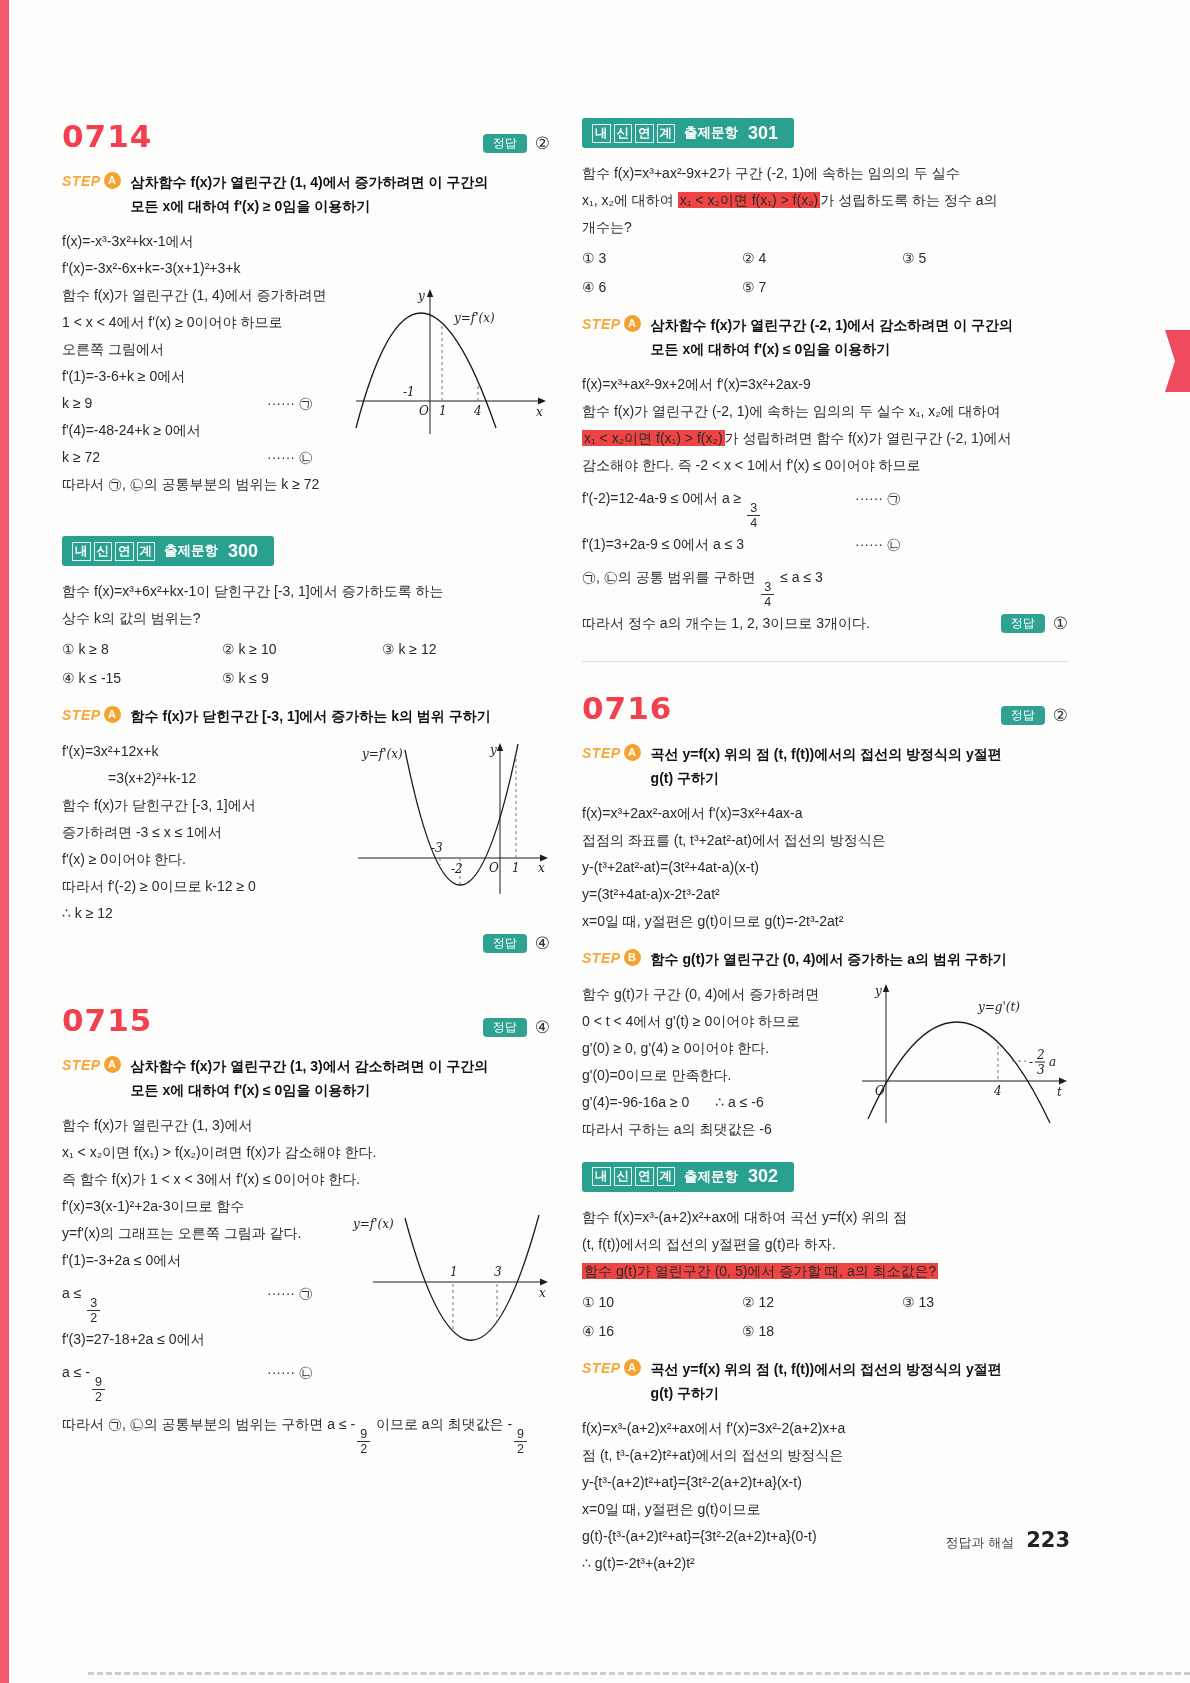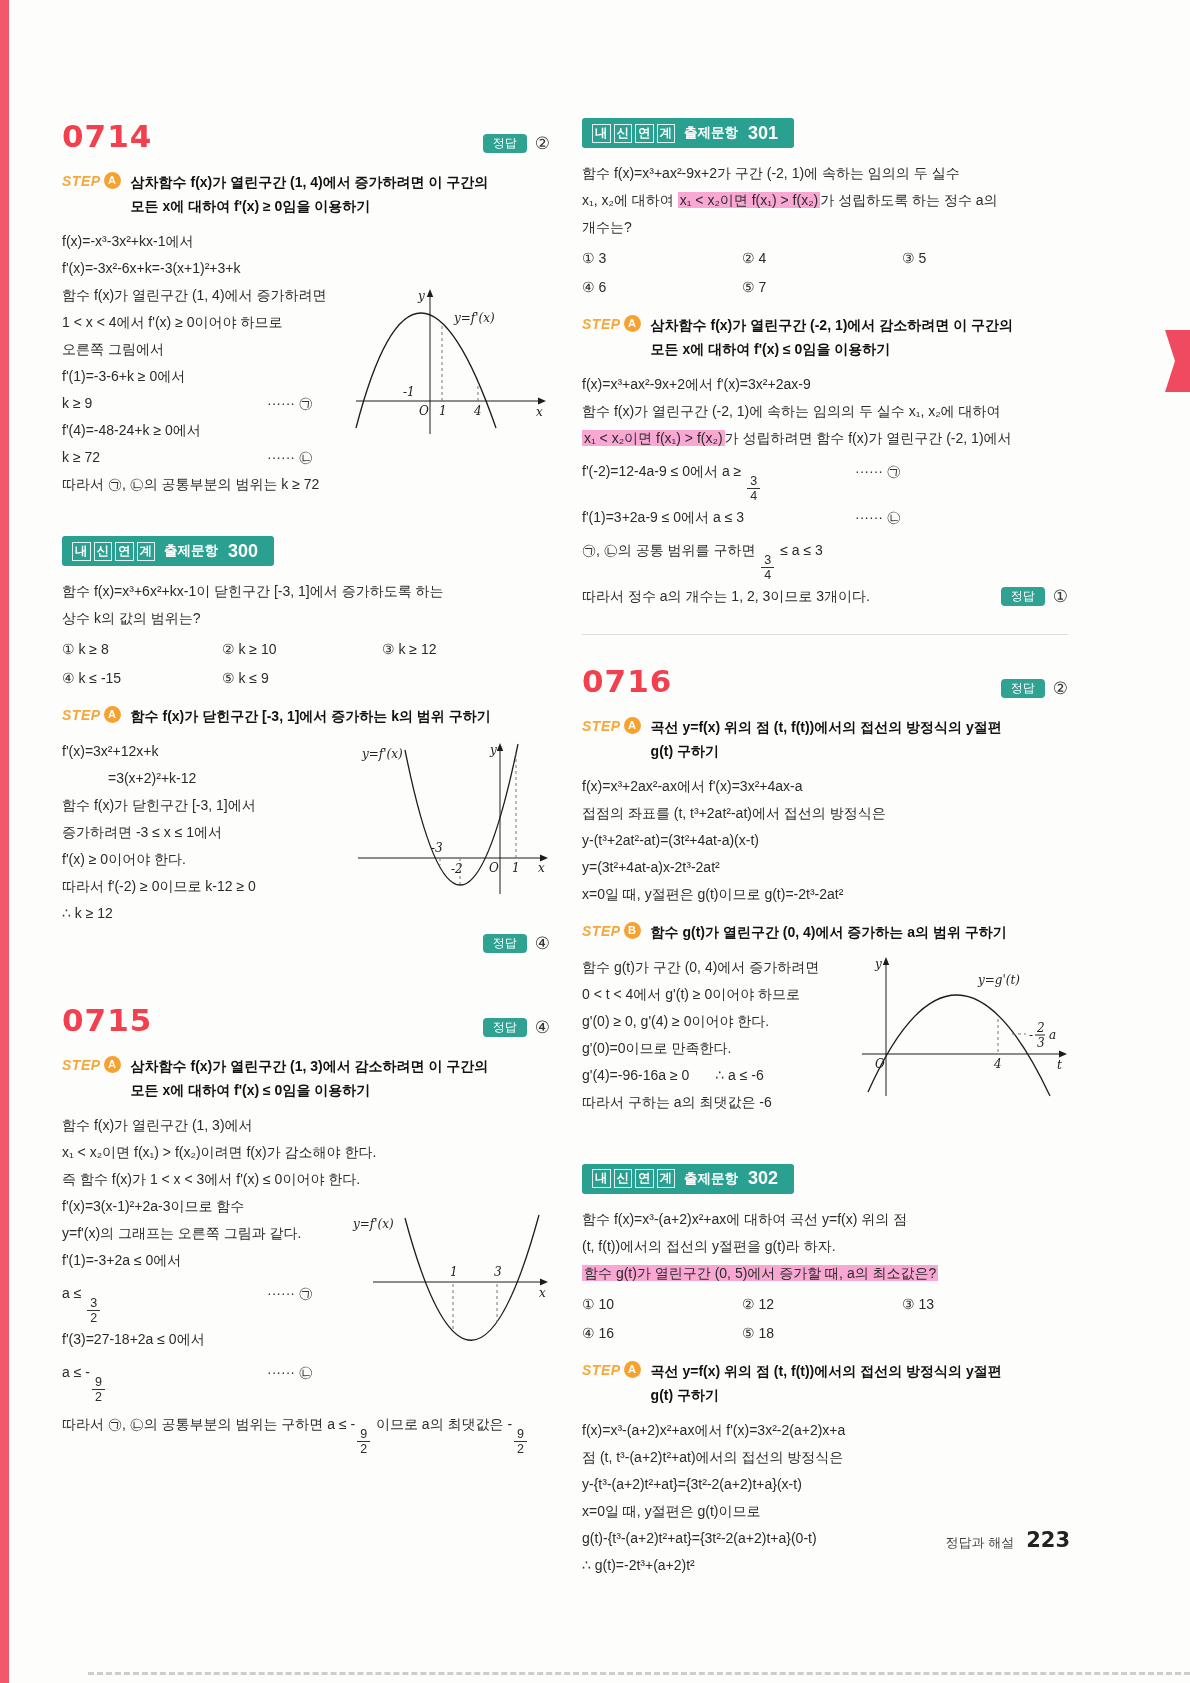--- a/index.html
+++ b/index.html
@@ -7,40 +7,40 @@
   body{position:relative;background:#fdfdfb;font-family:"Liberation Sans",sans-serif;color:#2b2b2b;overflow:hidden}
   .red-bar{position:absolute;left:0;top:0;width:9px;height:100%;background:#f2586c}
   .pink-tab{position:absolute;right:0;top:330px;width:25px;height:62px;background:#f04a60;clip-path:polygon(0 0,100% 0,100% 100%,0 100%,40% 50%)}
   .bottom-dots{position:absolute;left:88px;right:0;bottom:8px;border-top:3px dashed #cdcdcd}
   .col{position:absolute;top:118px}
   .col-left{left:62px;width:488px}
   .col-right{left:582px;width:486px}
   section{display:block}
   .sec-0714{margin-bottom:38px}
   .sec-300{margin-bottom:48px}
-  .sec-0716{margin-bottom:48px}
+  .sec-0716{margin-bottom:19px}
   .prob-head{display:flex;justify-content:space-between;align-items:flex-end;margin-bottom:16px}
   .prob-num{color:#f2404e;font-size:31px;font-weight:bold;letter-spacing:1px;font-family:"DejaVu Sans",sans-serif}
   .ans{display:flex;align-items:center;gap:8px}
   .ans-pill{background:#2fa292;color:#fff;font-size:12px;line-height:19px;padding:0 10px;border-radius:4px;white-space:nowrap}
   .ans-num{font-size:17px;color:#333}
   .ans-line{display:flex;justify-content:flex-end;align-items:center;gap:8px;margin-top:6px}
   .step{display:flex;gap:10px;margin:12px 0 10px}
   .step-mark{white-space:nowrap;padding-top:2px}
   .step-word{color:#f6a73b;font-weight:bold;font-size:14px;font-style:italic;letter-spacing:.5px}
   .step-circle{display:inline-block;width:17px;height:17px;border-radius:50%;background:#f6a230;color:#fff;font-size:11px;font-weight:bold;text-align:center;line-height:17px;margin-left:3px;vertical-align:2px;font-style:normal}
   .step-text{font-weight:bold;font-size:14px;line-height:24px;color:#111}
   .body{position:relative}
   .line{position:relative;font-size:14px;line-height:27px}
   .line.tall{line-height:38px}
   .indent{padding-left:46px}
   .tag{position:absolute;left:205px;top:0;color:#333}
   .col-right .tag{left:273px}
   .gap-b5{margin-left:26px}
-  .hl{background:#f9a8d4;padding:0 2px}
+  .hl{background:#ef4444;padding:0 2px}
   .frac{display:inline-flex;flex-direction:column;align-items:center;vertical-align:-9px;font-size:12.5px;line-height:1.15;margin:0 2px}
   .frac .fn{border-bottom:1px solid #333;padding:0 3px}
   .exam-head{display:inline-flex;align-items:center;background:#2aa090;color:#fff;height:30px;padding:0 16px 0 10px;border-radius:3px;margin-bottom:12px}
   .brand{display:flex;gap:3px;margin-right:9px}
   .brand span{border:1px solid rgba(255,255,255,.85);font-size:12.5px;font-weight:bold;line-height:17px;padding:0 2px}
   .exam-label{font-size:13.5px;font-weight:bold}
   .exam-num{font-size:18px;font-weight:bold;margin-left:10px}
   .qtext{margin-bottom:4px}
   .choices{display:flex;margin-top:2px}
   .choices span{width:160px;font-size:14px;line-height:27px}
@@ -270,20 +270,21 @@
       </div>
       <div class="step-text">
         <div>삼차함수 f(x)가 열린구간 (-2, 1)에서 감소하려면 이 구간의</div>
         <div>모든 x에 대하여 f'(x) ≤ 0임을 이용하기</div>
       </div>
     </div>
     <div class="body">
       <div class="line">f(x)=x³+ax²-9x+2에서 f'(x)=3x²+2ax-9</div>
       <div class="line">함수 f(x)가 열린구간 (-2, 1)에 속하는 임의의 두 실수 x₁, x₂에 대하여</div>
       <div class="line"><span class="hl">x₁ &lt; x₂이면 f(x₁) &gt; f(x₂)</span><span>가 성립하려면 함수 f(x)가 열린구간 (-2, 1)에서</span></div>
+      <div class="line">감소해야 한다. 즉 -2 &lt; x &lt; 1에서 f'(x) ≤ 0이어야 하므로</div>
       <div class="line tall">
         <span>f'(-2)=12-4a-9 ≤ 0에서 a ≥ </span><span class="frac">
             <span class="fn">3</span>
             <span>4</span>
           </span>
         <span class="tag">······ ㉠</span>
       </div>
       <div class="line"><span>f'(1)=3+2a-9 ≤ 0에서 a ≤ 3</span><span class="tag">······ ㉡</span></div>
       <div class="line tall">
         <span>㉠, ㉡의 공통 범위를 구하면 </span><span class="frac">

